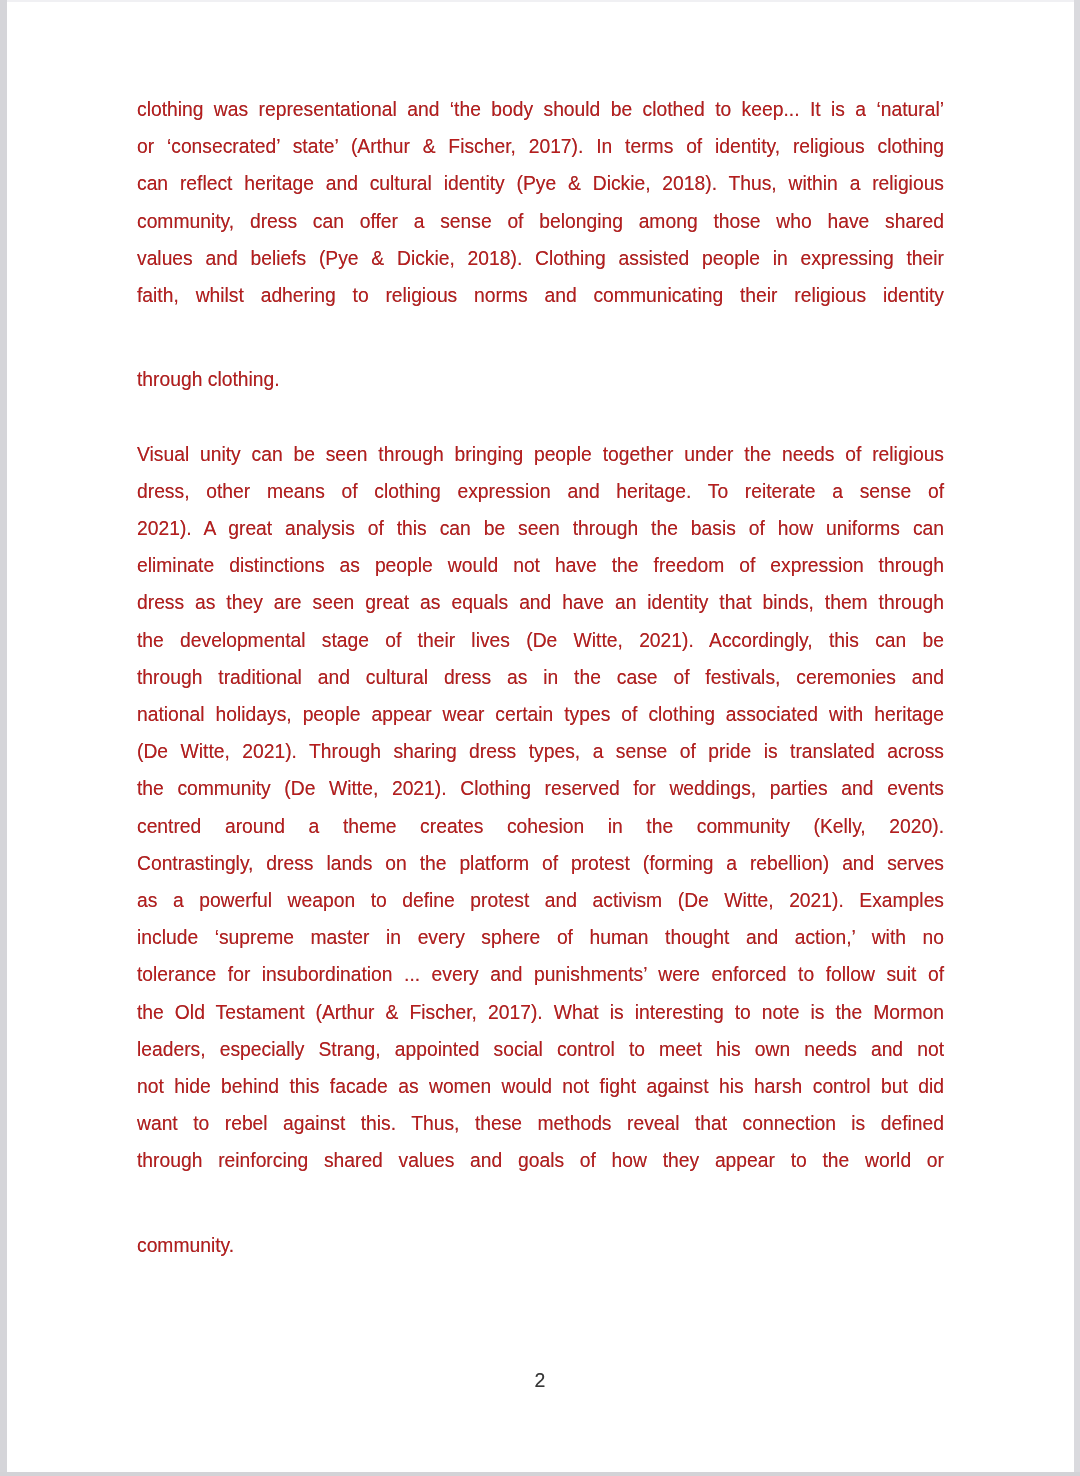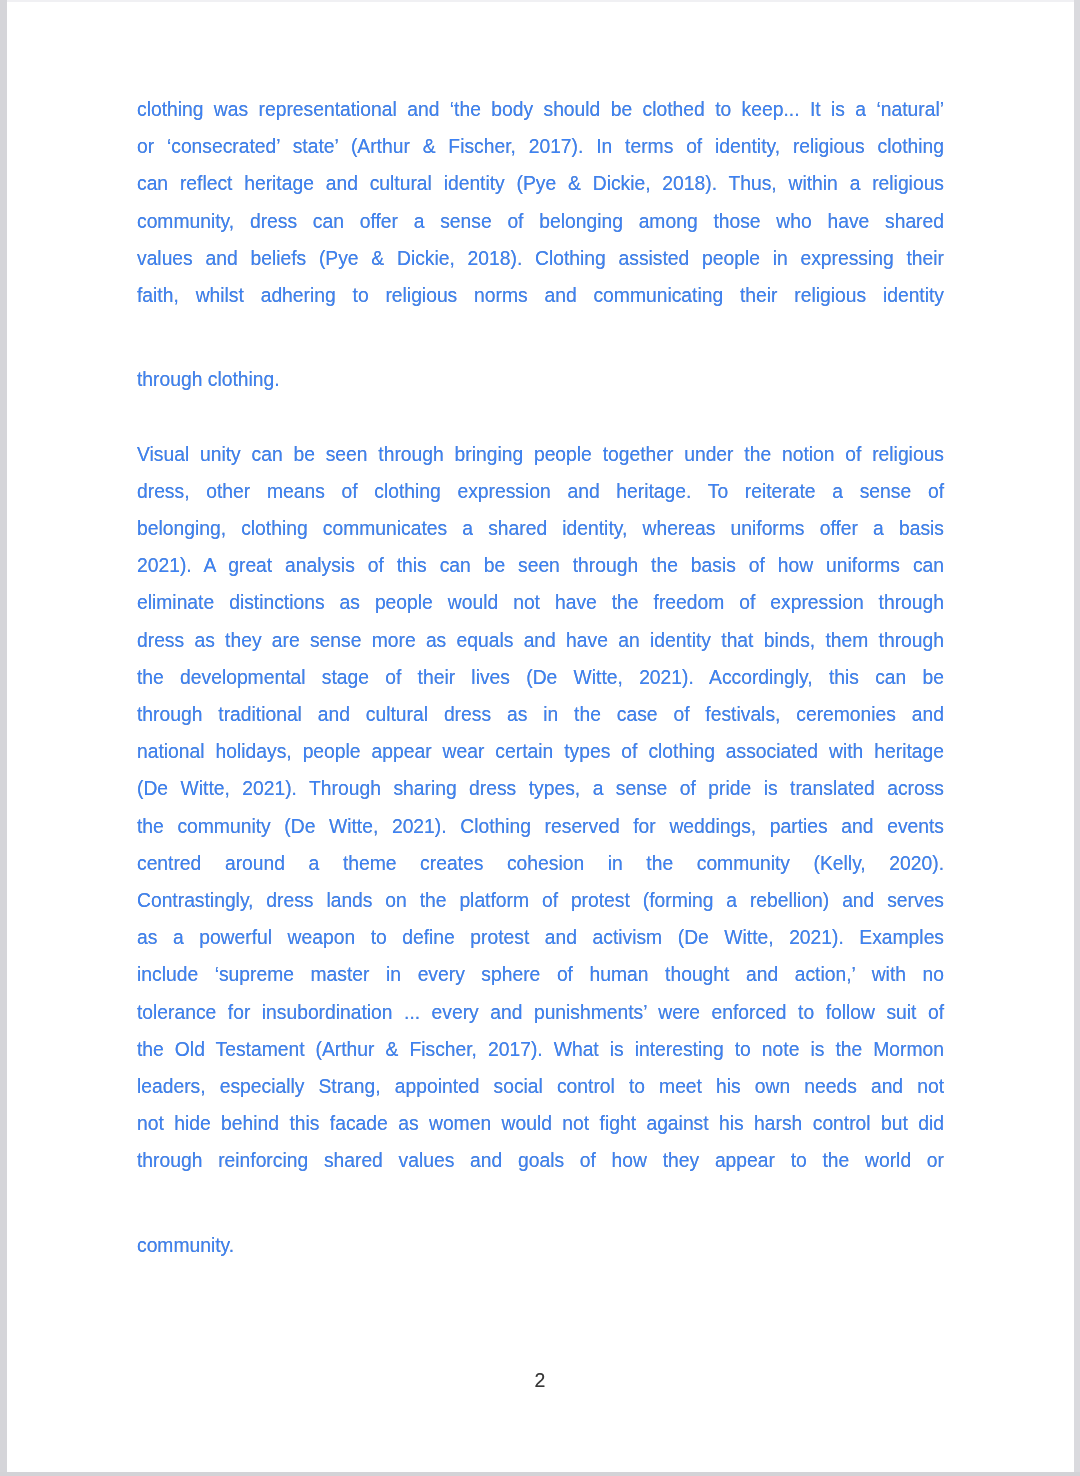--- a/index.html
+++ b/index.html
@@ -35,21 +35,21 @@
     position: absolute; left: 0; top: 0;
     width: 100%; height: 2px;
     background: #f0f0f3;
   }
   .text-block {
     position: absolute;
     left: 137px;
     top: 0;
     width: 807px;
     padding-top: 91px;
-    color: #3b82f6;
+    color: #b91c1c;
     font-size: 19.3px;
     line-height: 37.2px;
     text-shadow: 0 0 0.5px rgba(55,55,55,0.55); 
   }
   .para + .para {
     margin-top: 37.2px; 
   }
   .tline {
     text-align: justify;
     text-align-last: justify; 
@@ -83,38 +83,38 @@
       <div class="para">
         <div class="tline">clothing was representational and ‘the body should be clothed to keep... It is a ‘natural’</div>
         <div class="tline">or ‘consecrated’ state’ (Arthur &amp; Fischer, 2017). In terms of identity, religious clothing</div>
         <div class="tline">can reflect heritage and cultural identity (Pye &amp; Dickie, 2018). Thus, within a religious</div>
         <div class="tline">community, dress can offer a sense of belonging among those who have shared</div>
         <div class="tline">values and beliefs (Pye &amp; Dickie, 2018). Clothing assisted people in expressing their</div>
         <div class="tline">faith, whilst adhering to religious norms and communicating their religious identity</div>
         <div class="tline last">through clothing.</div>
       </div>
       <div class="para">
-        <div class="tline">Visual unity can be seen through bringing people together under the notion of religious</div>
+        <div class="tline">Visual unity can be seen through bringing people together under the needs of religious</div>
         <div class="tline">dress, other means of clothing expression and heritage. To reiterate a sense of</div>
-        <div class="tline">belonging, clothing communicates a shared identity, whereas uniforms offer a basis</div>
         <div class="tline">2021). A great analysis of this can be seen through the basis of how uniforms can</div>
         <div class="tline">eliminate distinctions as people would not have the freedom of expression through</div>
-        <div class="tline">dress as they are sense more as equals and have an identity that binds, them through</div>
+        <div class="tline">dress as they are seen great as equals and have an identity that binds, them through</div>
         <div class="tline">the developmental stage of their lives (De Witte, 2021). Accordingly, this can be</div>
         <div class="tline">through traditional and cultural dress as in the case of festivals, ceremonies and</div>
         <div class="tline">national holidays, people appear wear certain types of clothing associated with heritage</div>
         <div class="tline">(De Witte, 2021). Through sharing dress types, a sense of pride is translated across</div>
         <div class="tline">the community (De Witte, 2021). Clothing reserved for weddings, parties and events</div>
         <div class="tline">centred around a theme creates cohesion in the community (Kelly, 2020).</div>
         <div class="tline">Contrastingly, dress lands on the platform of protest (forming a rebellion) and serves</div>
         <div class="tline">as a powerful weapon to define protest and activism (De Witte, 2021). Examples</div>
         <div class="tline">include ‘supreme master in every sphere of human thought and action,’ with no</div>
         <div class="tline">tolerance for insubordination ... every and punishments’ were enforced to follow suit of</div>
         <div class="tline">the Old Testament (Arthur &amp; Fischer, 2017). What is interesting to note is the Mormon</div>
         <div class="tline">leaders, especially Strang, appointed social control to meet his own needs and not</div>
         <div class="tline">not hide behind this facade as women would not fight against his harsh control but did</div>
+        <div class="tline">want to rebel against this. Thus, these methods reveal that connection is defined</div>
         <div class="tline">through reinforcing shared values and goals of how they appear to the world or</div>
         <div class="tline last">community.</div>
       </div>
     </div>
 
   <div class="page-number">2</div>
 </div>
 
 </body></html>

